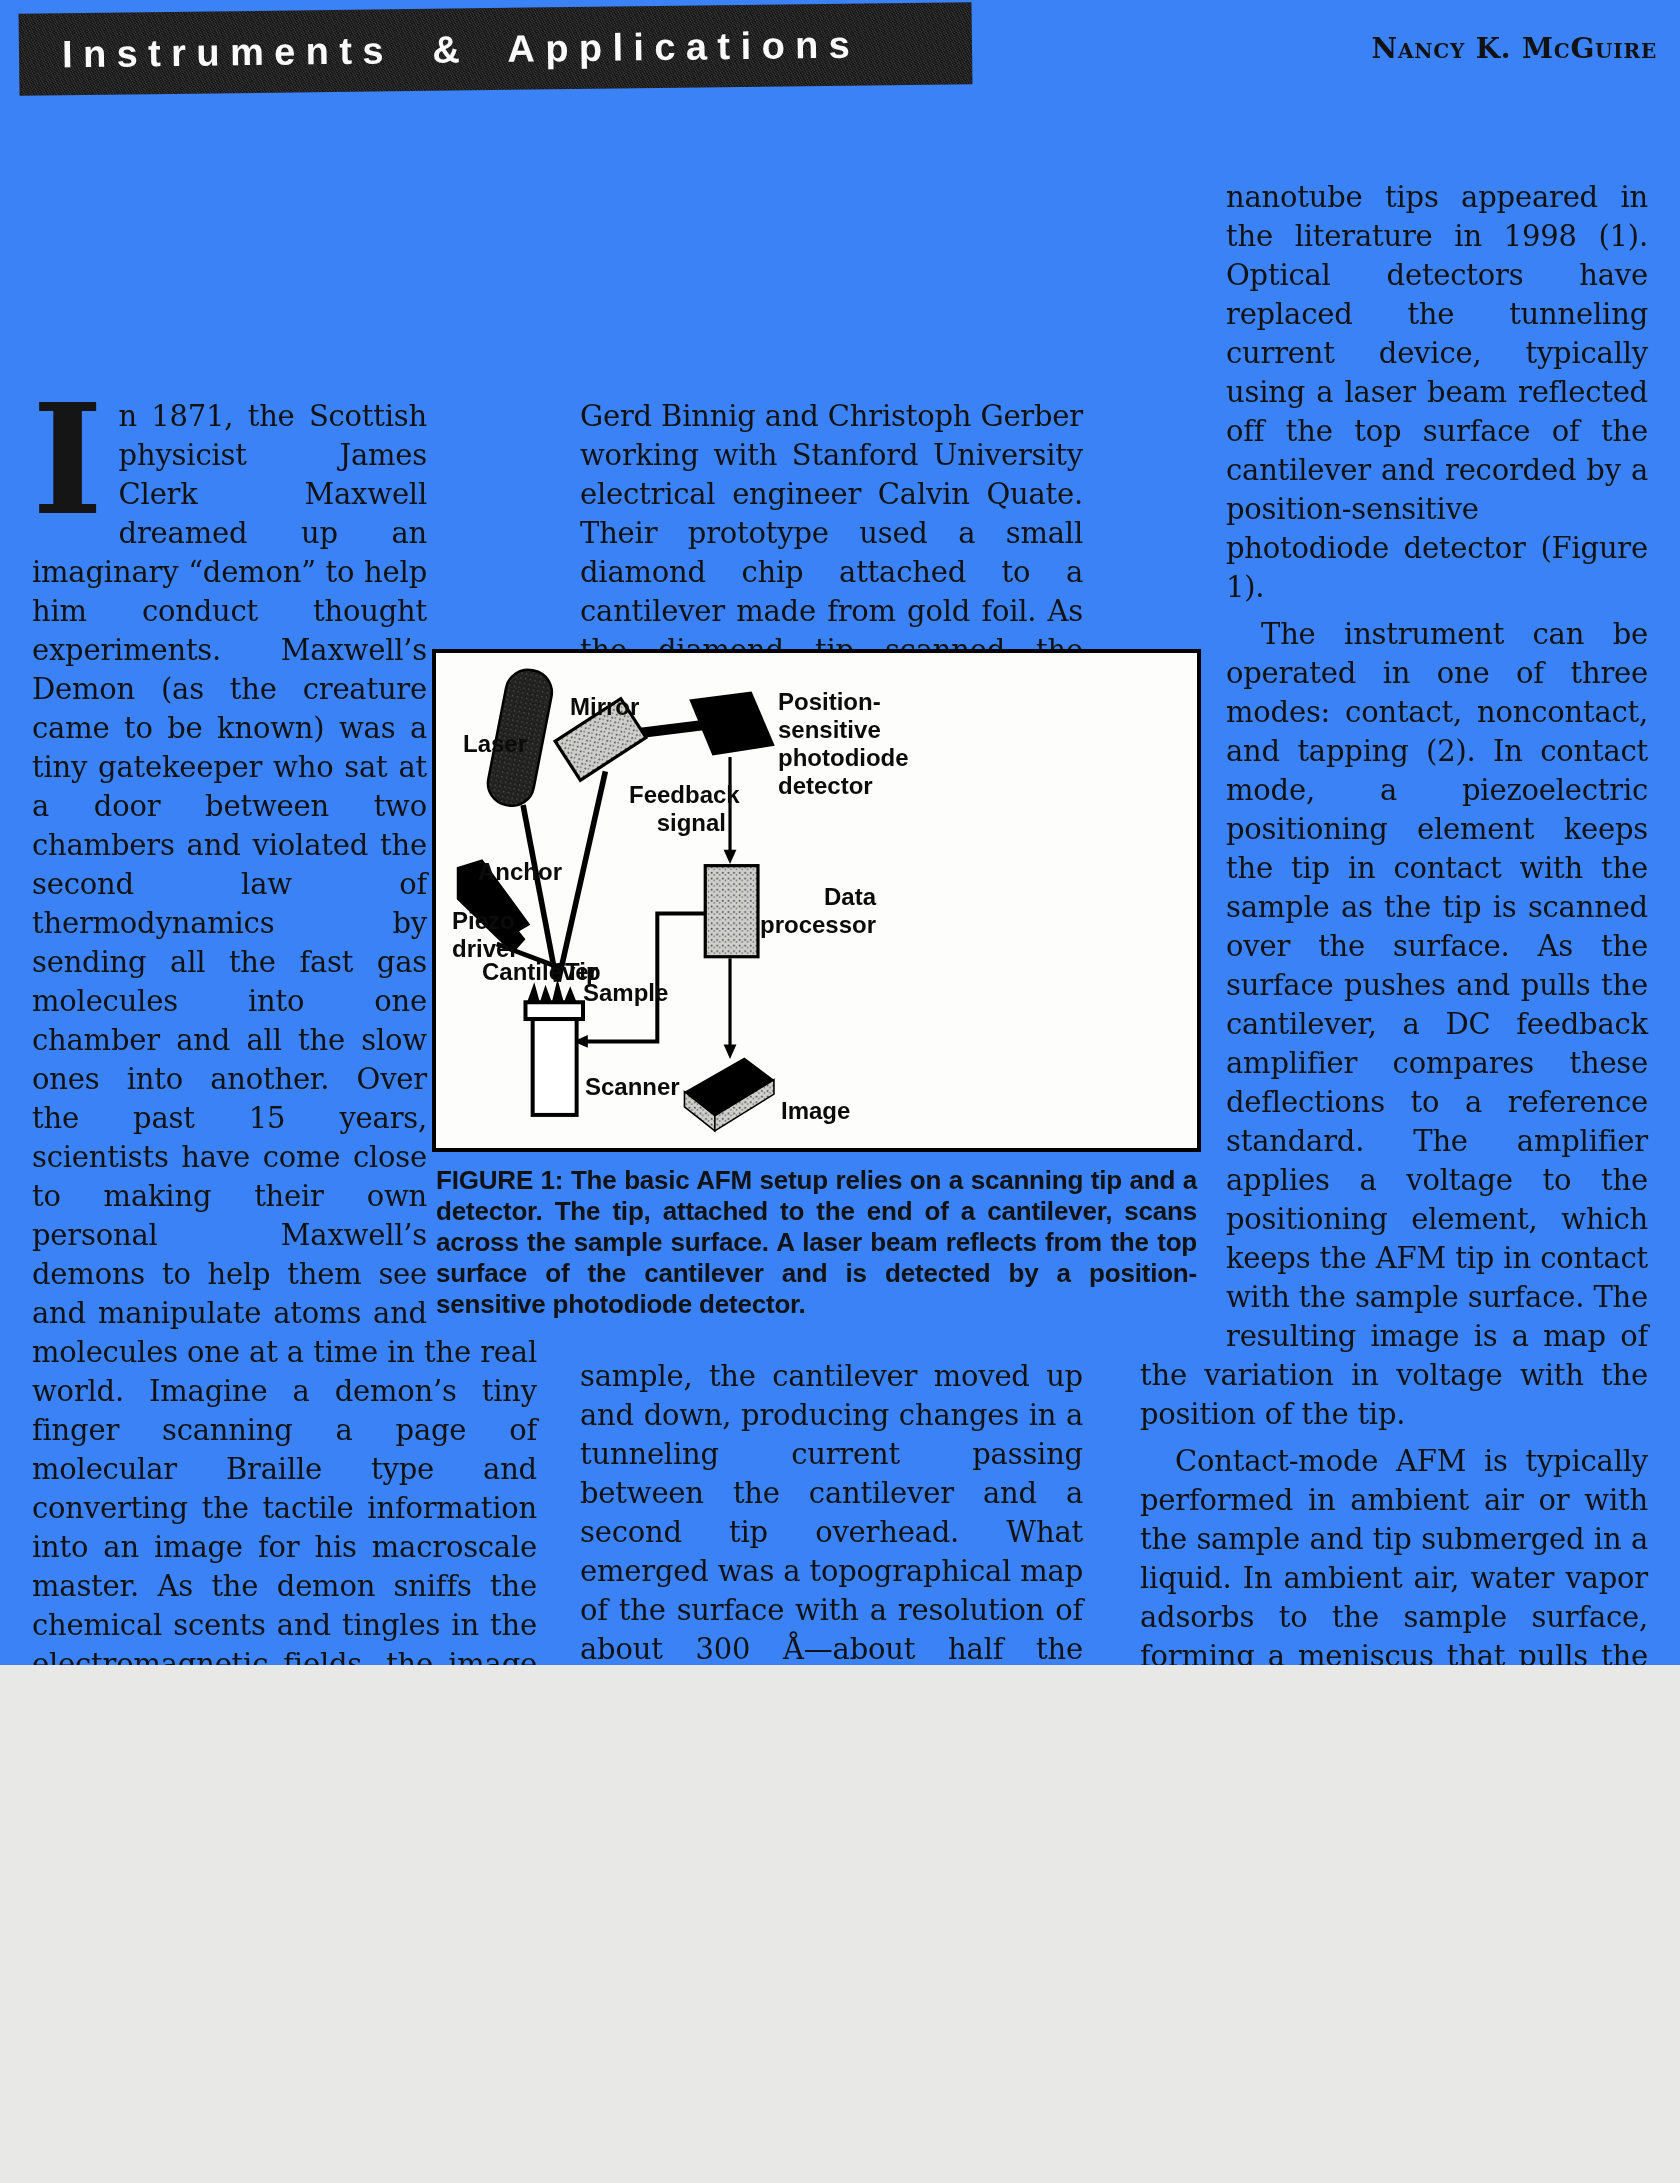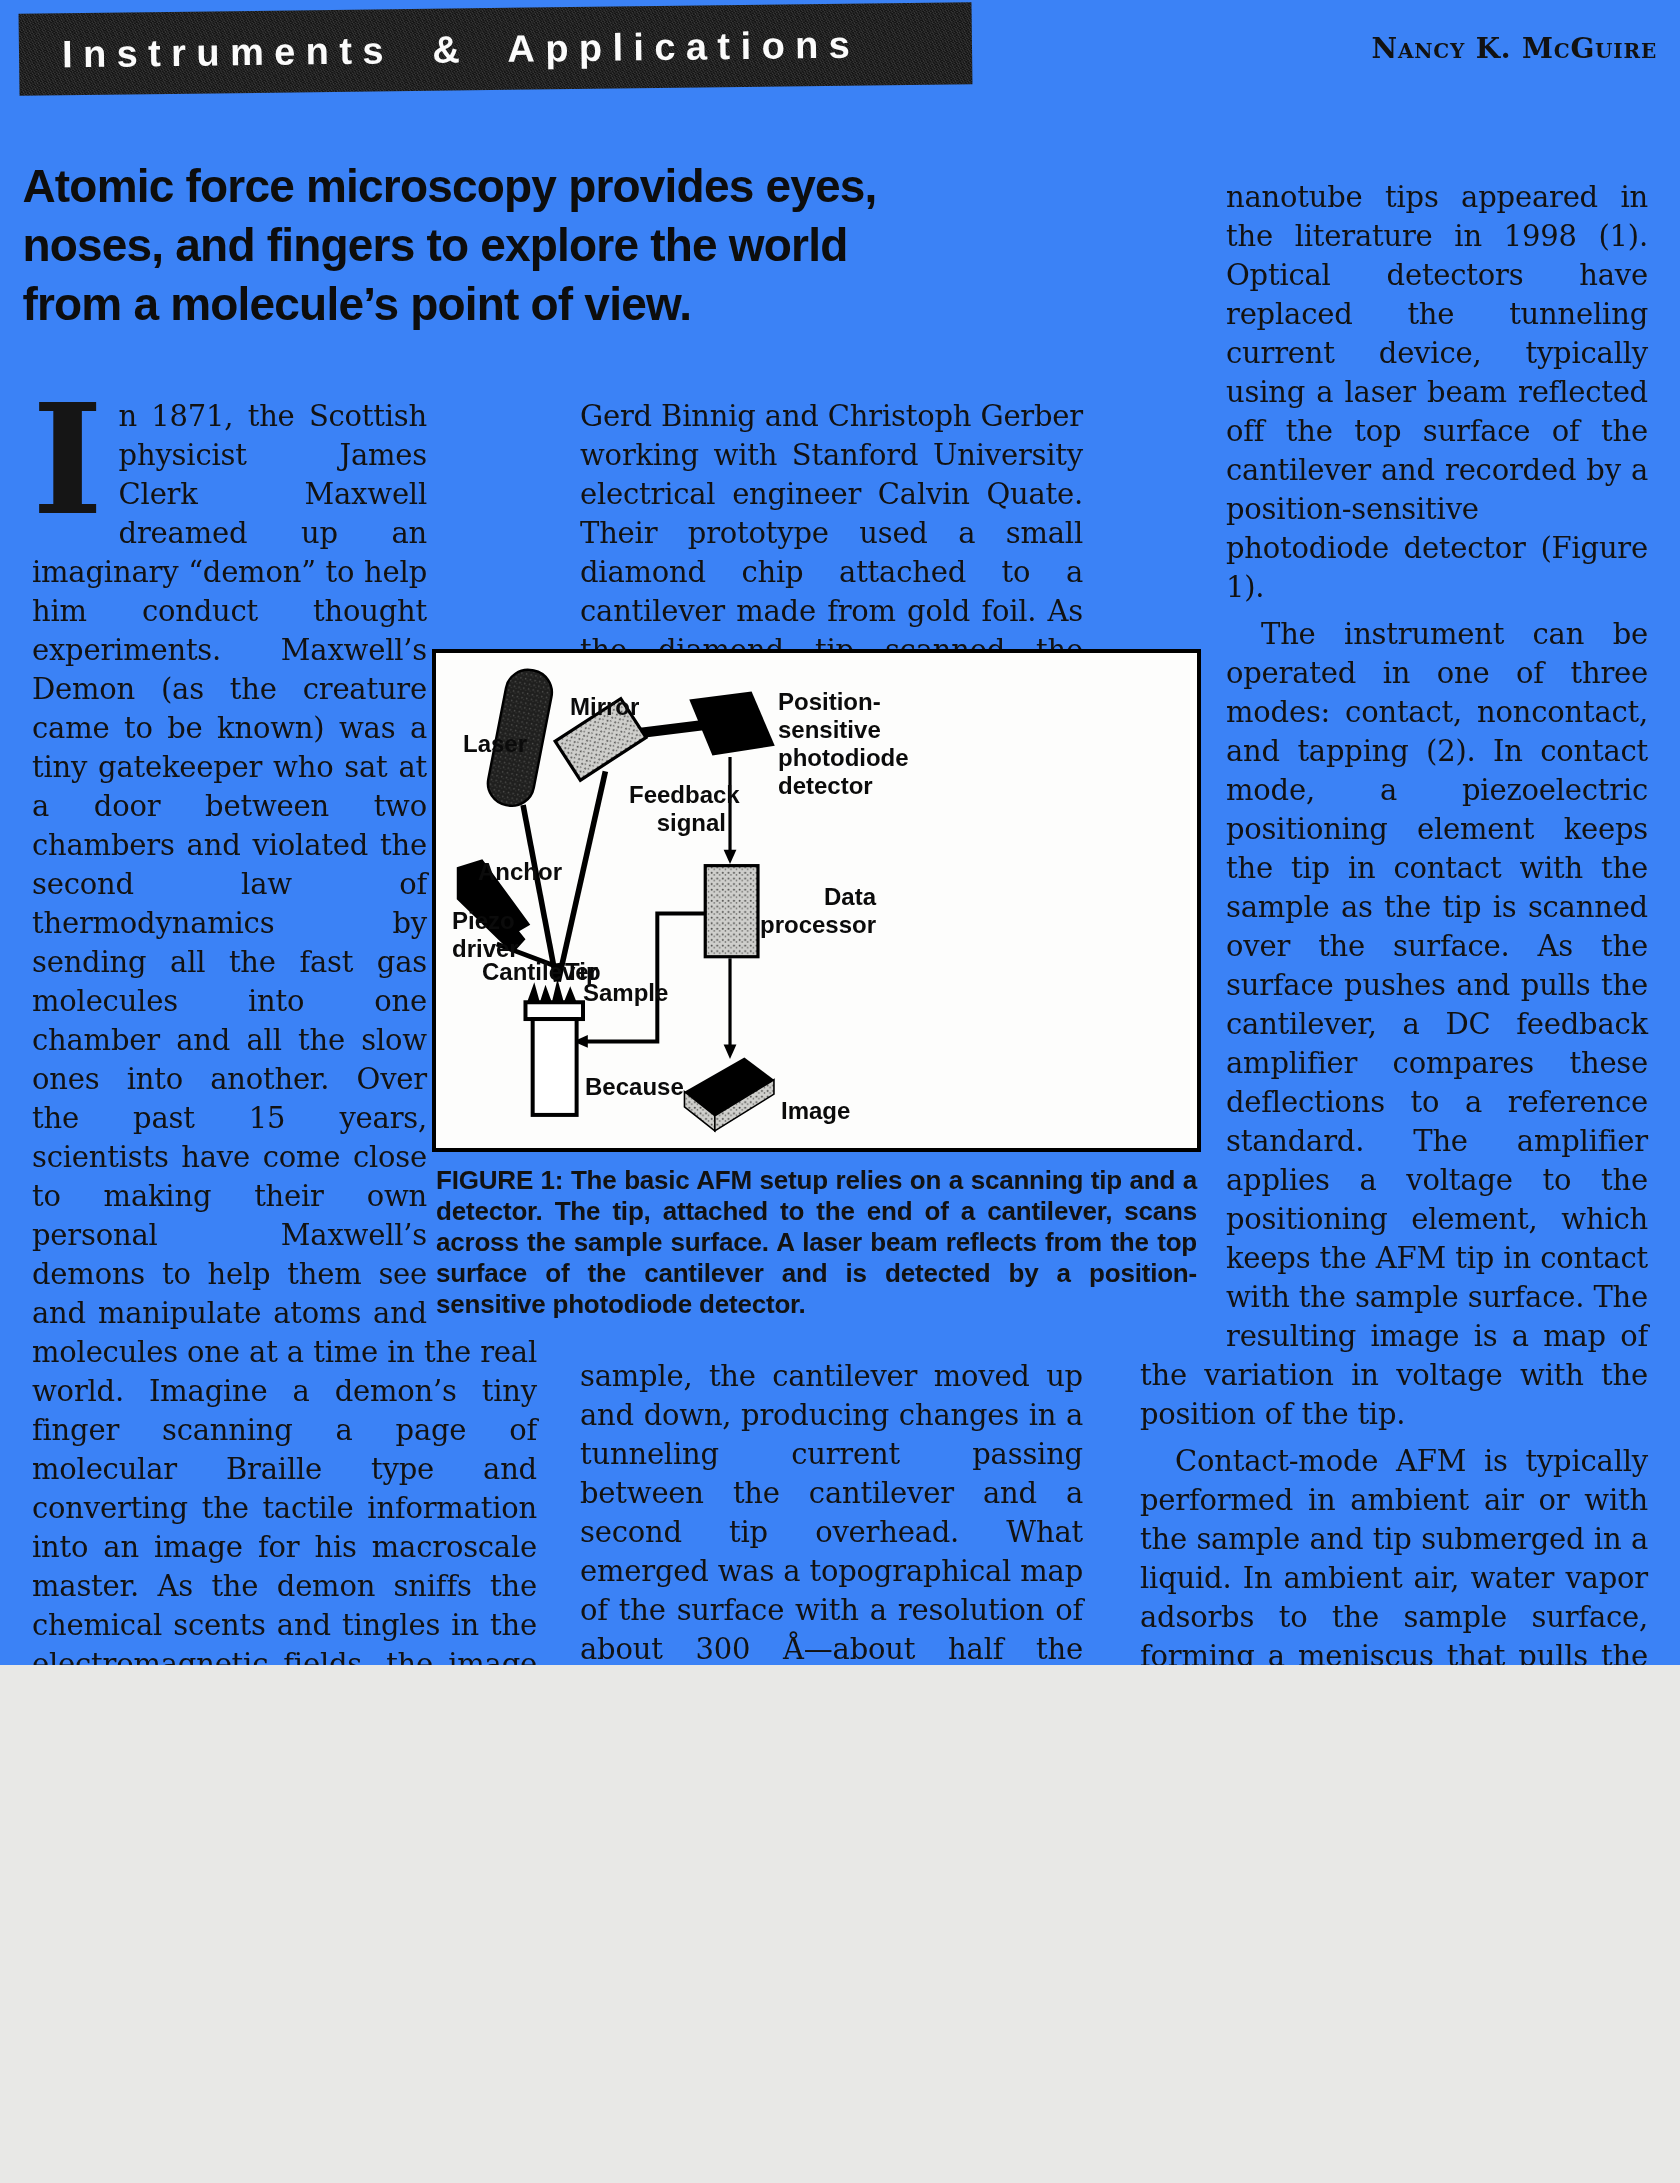--- a/index.html
+++ b/index.html
@@ -80,21 +80,20 @@
 </head>
 <body>
 
 <div id="page">
 
   <div class="banner">
     <span>Instruments &amp; Applications</span>
   </div>
   <div class="byline">Nancy K. McGuire</div>
 
-  <div class="headline">Atomic force microscopy provides eyes, noses, and fingers to explore the world from a molecule’s point of view.</div>
 
   <div class="col left-col">
     <div class="spacer-right"></div>
     <p><span class="dropcap">I</span><span>n 1871, the Scottish physicist James Clerk Maxwell dreamed up an imaginary “demon” to help him conduct thought experiments. Maxwell’s Demon (as the creature came to be known) was a tiny gatekeeper who sat at a door between two chambers and violated the second law of thermodynamics by sending all the fast gas molecules into one chamber and all the slow ones into another. Over the past 15 years, scientists have come close to making their own personal Maxwell’s demons to help them see and manipulate atoms and molecules one at a time in the real world. Imagine a demon’s tiny finger scanning a page of molecular Braille type and converting the tactile information into an image for his macroscale master. As the demon sniffs the chemical scents and tingles in the electromagnetic fields, the image takes on colors that indicate phase boundaries, defects, and foreign matter adsorbed on the surface. Equip the demon with a stylus, and he sculpts the surface to your specifications. This particular demon’s name is atomic force microscopy (AFM), and it is rapidly becoming an essential tool for examining everything from computer chips to cartilage.</span></p>
     <p>AFM is a relative newcomer to the analytical field, but it has been eagerly adopted by materials scientists and biochemists alike for its ability to create three-dimensional images of surfaces and manipulate and modify those surfaces. The original AFM instrument was invented in 1986 by IBM physicists</p>
   </div>
 
   <div class="col mid-para1">
     <p>Gerd Binnig and Christoph Gerber working with Stanford University electrical engineer Calvin Quate. Their prototype used a small diamond chip attached to a cantilever made from gold foil. As the diamond tip scanned the surface of a</p>
   </div>
@@ -170,21 +169,21 @@
 photodiode
 detector</div>
     <div class="fig-label" style="left:193px; top:128px; width:97px; text-align:right;">Feedback
 signal</div>
     <div class="fig-label" style="left:42px; top:205px;">Anchor</div>
     <div class="fig-label" style="left:16px; top:254px;">Piezo
 driver</div>
     <div class="fig-label" style="left:46px; top:305px;">Cantilever</div>
     <div class="fig-label" style="left:129px; top:305px;">Tip</div>
     <div class="fig-label" style="left:147px; top:326px;">Sample</div>
-    <div class="fig-label" style="left:149px; top:420px;">Because</div>
+    <div class="fig-label" style="left:149px; top:420px;">Scanner</div>
     <div class="fig-label" style="left:324px; top:230px;text-align:right;">Data
 processor</div>
     <div class="fig-label" style="left:345px; top:444px;">Image</div>
   </div>
 
   <div class="caption">FIGURE 1: The basic AFM setup relies on a scanning tip and a detector. The tip, attached to the end of a cantilever, scans across the sample surface. A laser beam reflects from the top surface of the cantilever and is detected by a position-sensitive photodiode detector.</div>
 
   <div class="footer">
     <span>©2002 American Chemical Society</span>
     <span class="right-side">

